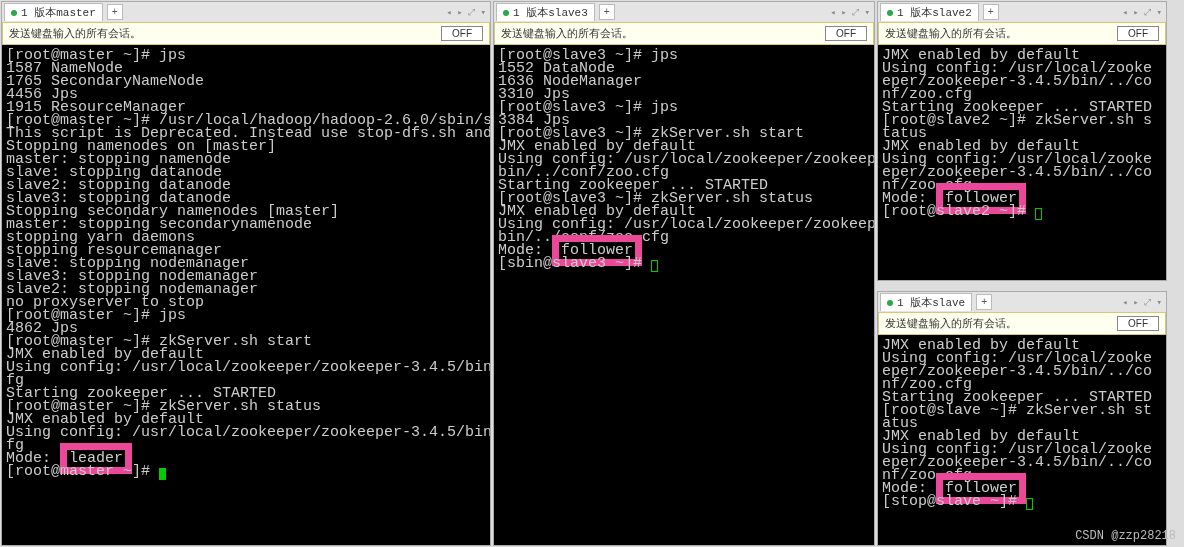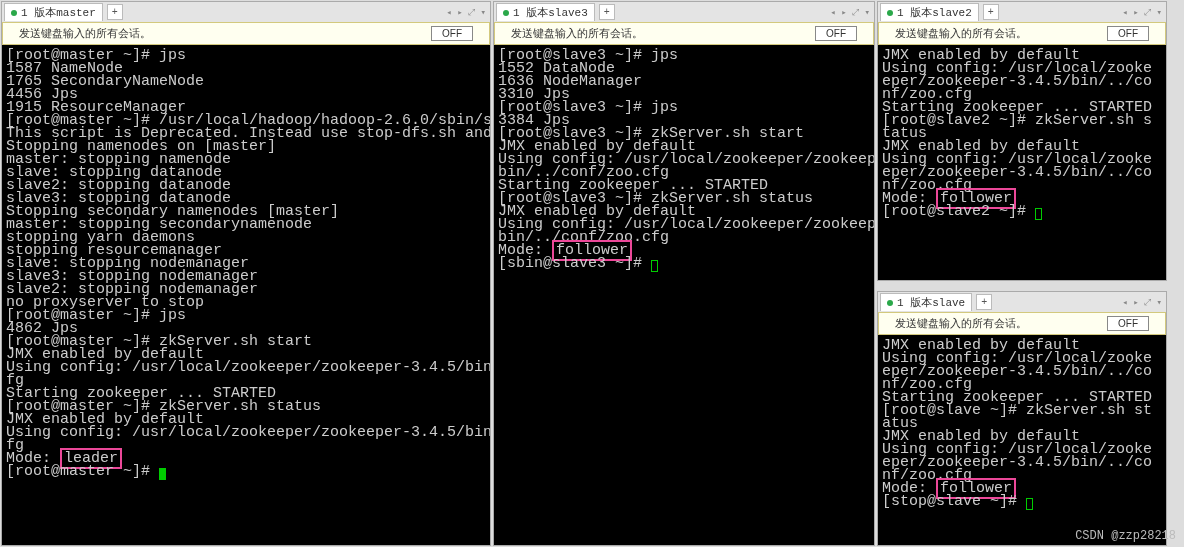--- a/index.html
+++ b/index.html
@@ -8,24 +8,24 @@
 .col1 { width: 490px; }
 .col2 { width: 382px; }
 .col3 { width: 290px; }
 .pane { display: flex; flex-direction: column; background: #f0f0f0; border: 1px solid #aaa; flex: 1; overflow: hidden; }
 .tabs { display: flex; align-items: center; background: #e4e4e4; height: 20px; padding-left: 2px; }
 .tab { display: flex; align-items: center; background: #fff; border: 1px solid #bbb; border-bottom: none; padding: 1px 6px; font-size: 11px; color: #333; height: 18px; gap: 4px; }
 .tab .dot { width: 6px; height: 6px; background: #2aa84a; border-radius: 50%; display: inline-block; }
 .addtab { width: 16px; height: 16px; border: 1px solid #bbb; background: #fff; display: flex; align-items: center; justify-content: center; margin-left: 4px; font-size: 10px; color: #555; }
 .ctrl { flex: 1; display: flex; justify-content: flex-end; align-items: center; padding-right: 4px; gap: 6px; }
 .ctrl span { color: #888; font-size: 9px; }
-.bar { display: flex; align-items: flex-end; justify-content: space-between; background: #fffff0; border: 1px solid #d3c97d; padding: 3px 16px; font-size: 11px; color: #333; }
+.bar { display: flex; align-items: flex-end; justify-content: space-between; background: #fffff0; border: 1px solid #d3c97d; padding: 3px 6px; font-size: 11px; color: #333; }
 .offbtn { background: #fff; border: 1px solid #888; padding: 1px 10px; font-size: 10px; color: #333; }
 .term { flex: 1; background: #000; color: #ccc; padding: 4px 4px; font-size: 15px; line-height: 13px; white-space: pre; overflow: hidden; font-family: "Consolas","Courier New",monospace; }
-.hl { border: 2px solid #ec4899; padding: 0 2px; }
+.hl { border: 7px solid #ec4899; padding: 0 2px; }
 .cur { display: inline-block; width: 7px; height: 12px; background: #0c0; vertical-align: text-bottom; }
 .cur2 { display: inline-block; width: 7px; height: 12px; border: 1px solid #0c0; vertical-align: text-bottom; }
 .footer { font-size: 10px; color: #999; padding: 2px 4px; display: flex; justify-content: space-between; }
 .watermark { position: fixed; right: 8px; bottom: 4px; font-size: 12px; color: #bbb; }
 </style>
 </head>
 <body>
 
 <div class="col col1">
   <div class="pane">

